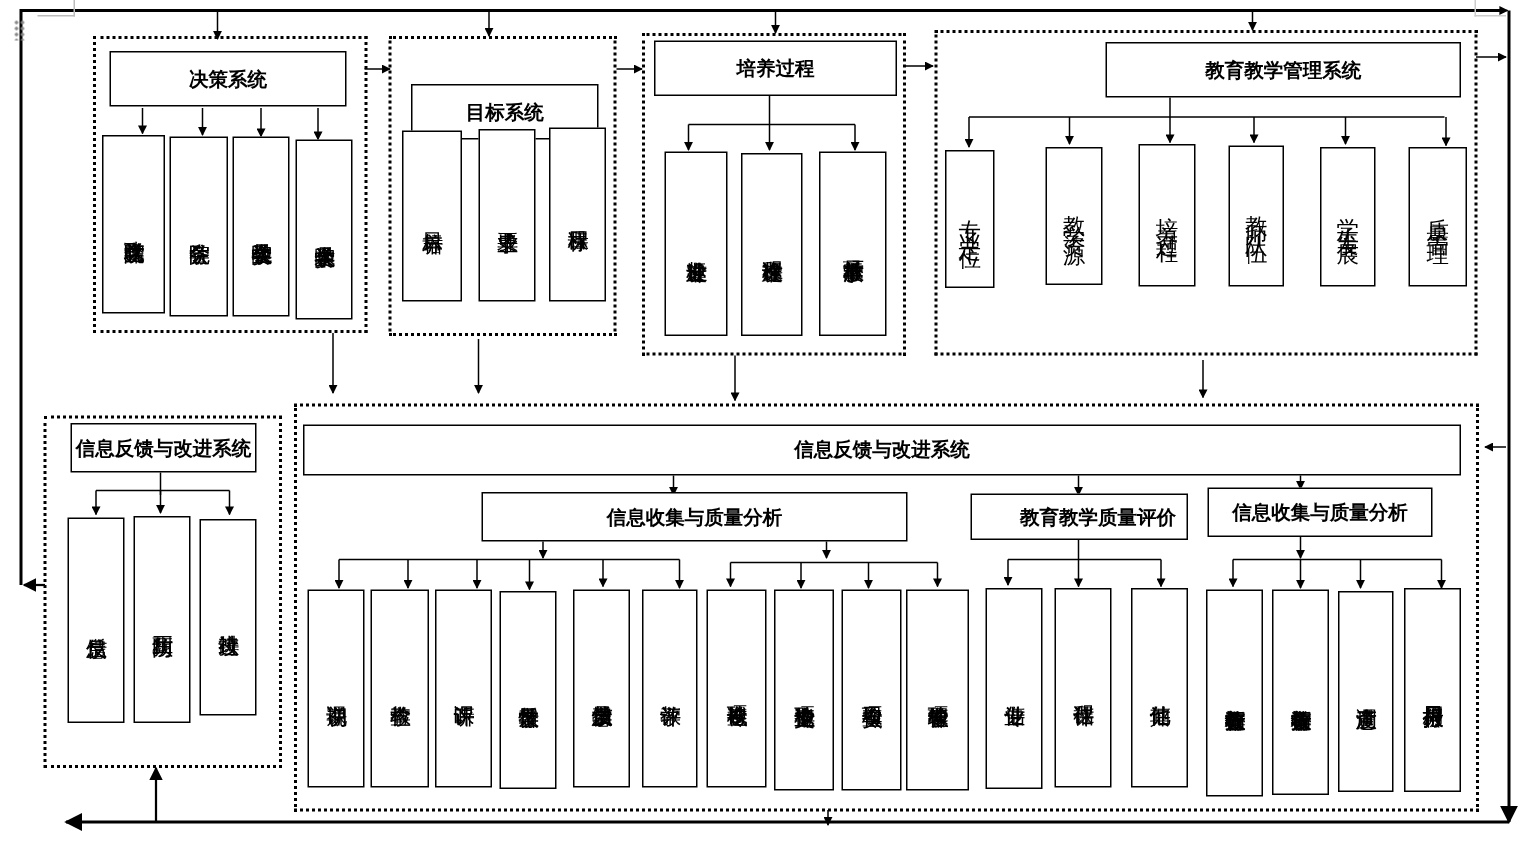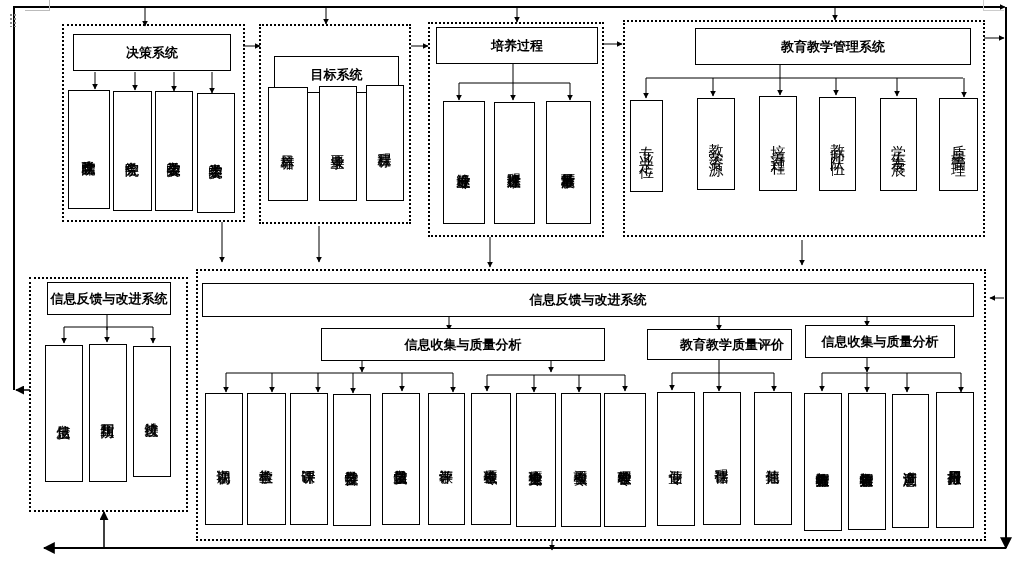--- a/index.html
+++ b/index.html
@@ -159,21 +159,21 @@
     <span>专业建设标准</span>
   </div>
 <div class="vbox" style="left:494px;top:102px;width:41px;height:122px;">
     <span>课程建设标准</span>
   </div>
 <div class="vbox" style="left:546px;top:101px;width:45px;height:123px;">
     <span>教学环节质量标准</span>
   </div>
 
 <div class="grp" style="left:623px;top:20px;width:362px;height:217px;"></div>
-<div class="hbox" style="left:695px;top:28px;width:276px;height:37px;">教育教学管理系统</div>
+<div class="hbox" style="left:737px;top:28px;width:237px;height:37px;">教育教学管理系统</div>
 <div class="vbox wide" style="left:630px;top:100px;width:33px;height:92px;">
     <span>专业定位</span>
   </div>
 <div class="vbox wide" style="left:697px;top:98px;width:38px;height:92px;">
     <span>教学资源</span>
   </div>
 <div class="vbox wide" style="left:759px;top:96px;width:38px;height:95px;">
     <span>培养过程</span>
   </div>
 <div class="vbox wide" style="left:819px;top:97px;width:37px;height:94px;">

